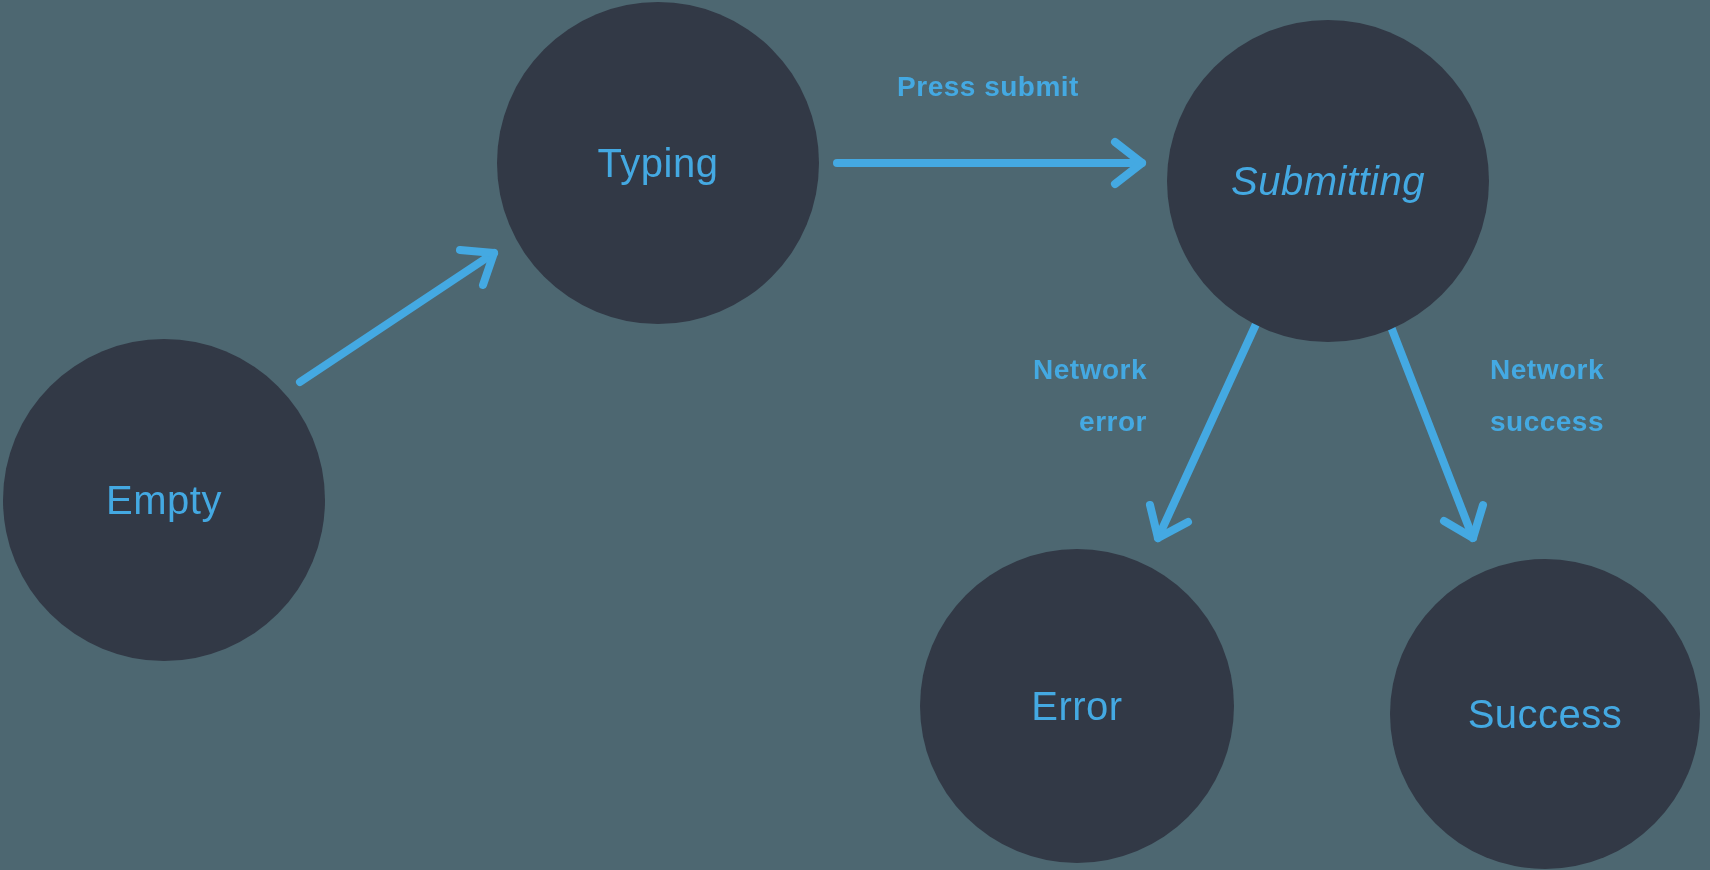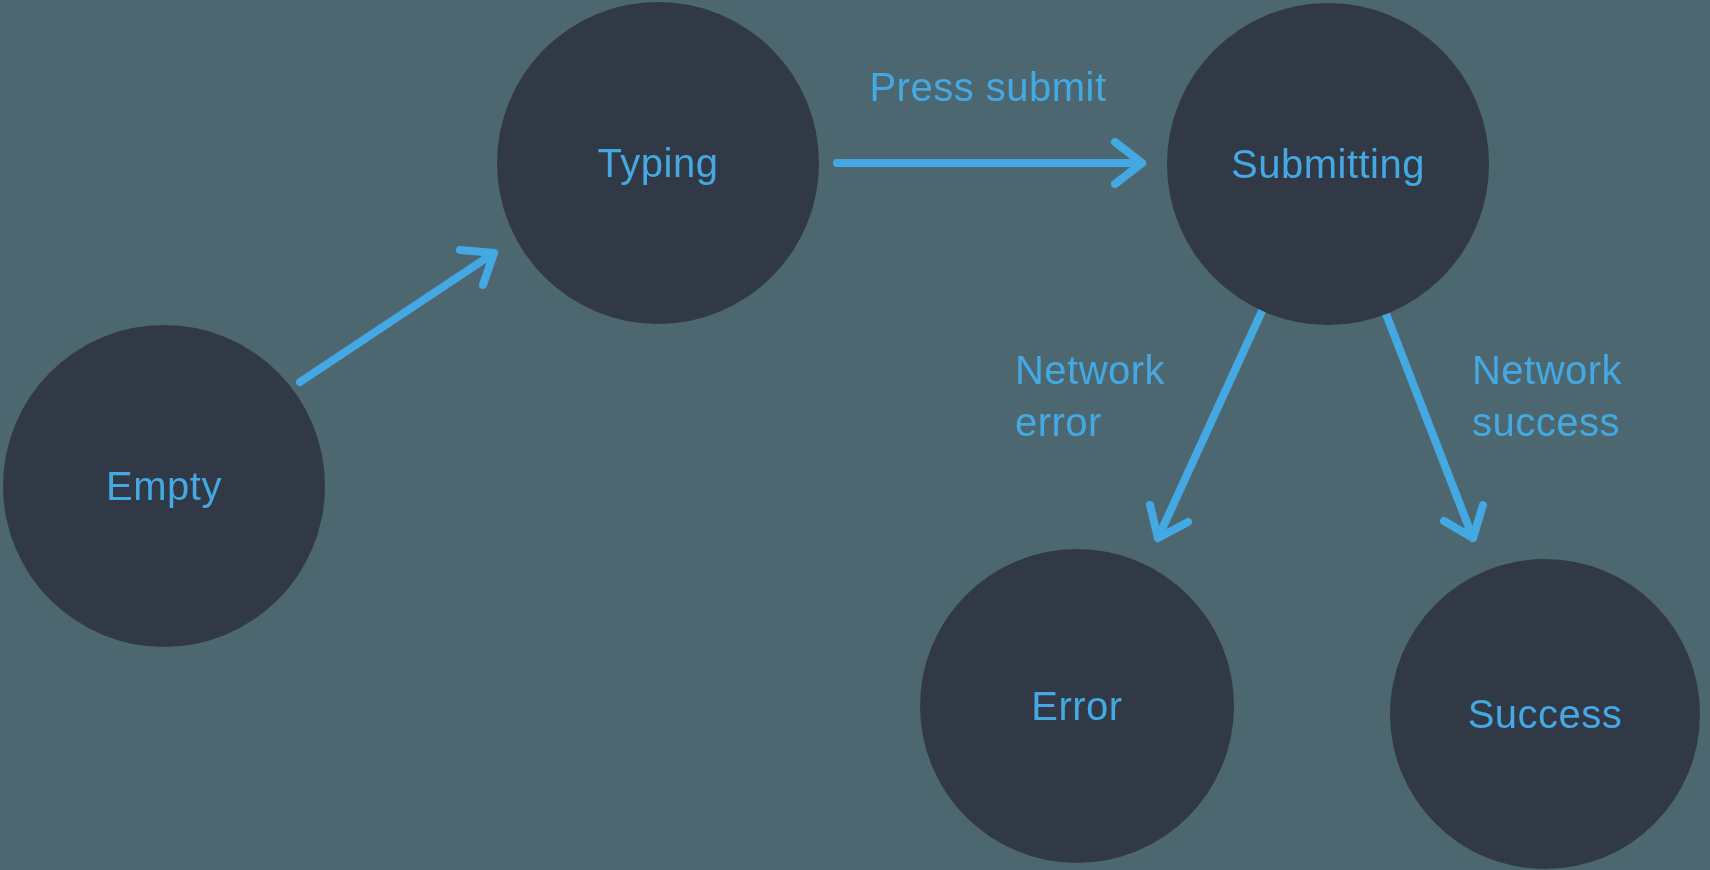--- a/index.html
+++ b/index.html
@@ -47,25 +47,25 @@
     color: var(--accent);
     font-size: 40px;
     font-weight: 500;
     letter-spacing: 0.5px;
     white-space: nowrap;
   }
   .edge-label {
     position: absolute;
     transform: translate(-50%, -50%);
     color: var(--accent);
-    font-size: 40px;
-    font-weight: 400;
+    font-size: 28px;
+    font-weight: 700;
     letter-spacing: 0.5px;
     line-height: 52px;
-    text-align: left;
+    text-align: right;
     white-space: nowrap;
   }
 </style>
 </head>
 <body>
 
 <div class="stage">
 
   <svg class="arrows" viewBox="0 0 1710 870">
     <g>
@@ -79,29 +79,29 @@
     <g>
       <path d="M1262 311 L1158 538"></path>
       <path d="M1188 522 L1158 538 L1150 505"></path>
     </g>
     <g>
       <path d="M1386 314 L1473 538"></path>
       <path d="M1483 505 L1473 538 L1444 521"></path>
     </g>
   </svg>
 
-  <div class="node" style="left:3px; top:325px; width:322px; height:322px;">
+  <div class="node" style="left:3px; top:339px; width:322px; height:322px;">
     <span class="node-label">Empty</span>
   </div>
 
   <div class="node" style="left:497px; top:2px; width:322px; height:322px;">
     <span class="node-label">Typing</span>
   </div>
 
-  <div class="node" style="left:1167px; top:3px; width:322px; height:322px;">
+  <div class="node" style="left:1167px; top:20px; width:322px; height:322px;font-style:italic;">
     <span class="node-label">Submitting</span>
   </div>
 
   <div class="node" style="left:920px; top:549px; width:314px; height:314px;">
     <span class="node-label">Error</span>
   </div>
 
   <div class="node" style="left:1390px; top:559px; width:310px; height:310px;">
     <span class="node-label">Success</span>
   </div>

